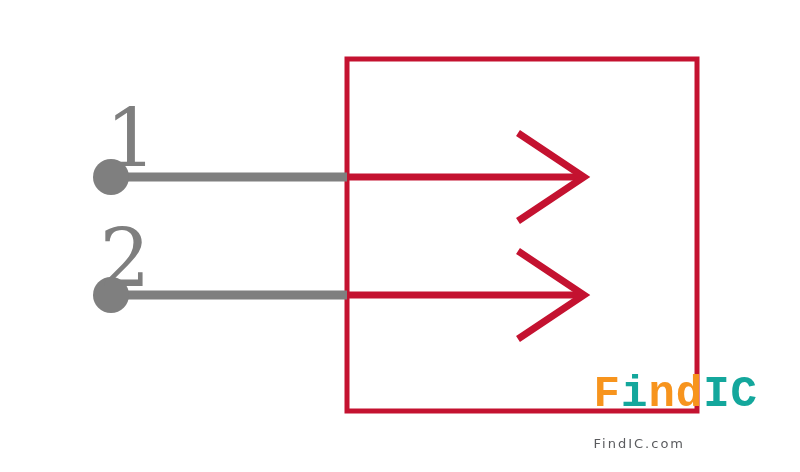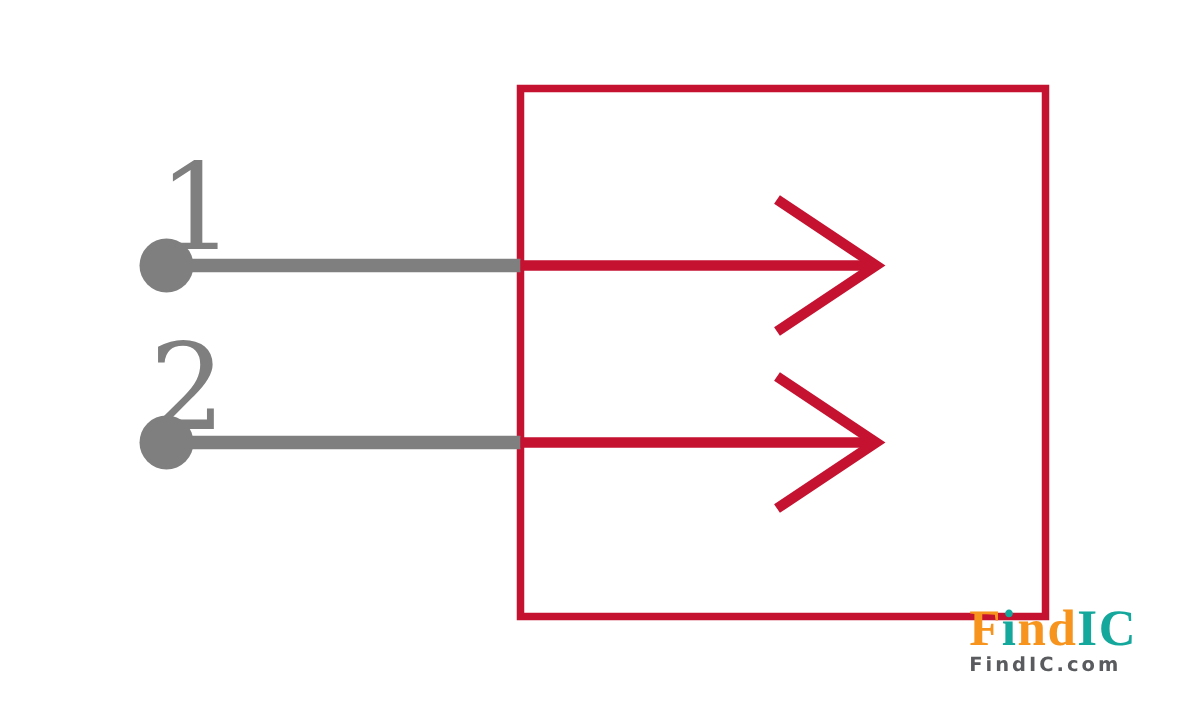--- a/index.html
+++ b/index.html
@@ -28,33 +28,32 @@
   }
   .logo {
     position: absolute;
     right: 42px;
     bottom: 22px;
     text-align: left;
     line-height: 1;
     user-select: none;
   }
   .logo .brand {
-    font-family: Liberation Serif, serif;
+    font-family: Liberation Mono, monospace;
     font-weight: 700;
-    font-size: 34px;
+    font-size: 44px;
     letter-spacing: 1px;
     white-space: nowrap;
   }
   .logo .domain {
     font-family: "DejaVu Sans", sans-serif;
     font-size: 13px;
     letter-spacing: 2px;
-    margin-top: 0;
+    margin-top: 21px;
     white-space: nowrap;
-    font-weight: bold;
   }
 </style>
 </head>
 <body>
 
 <div class="stage">
 
   <svg class="diagram" width="800" height="472" viewBox="0 0 800 472">
 
     <rect x="347" y="59" width="350" height="352" fill="none" stroke-width="5" stroke="#c41230"></rect>

